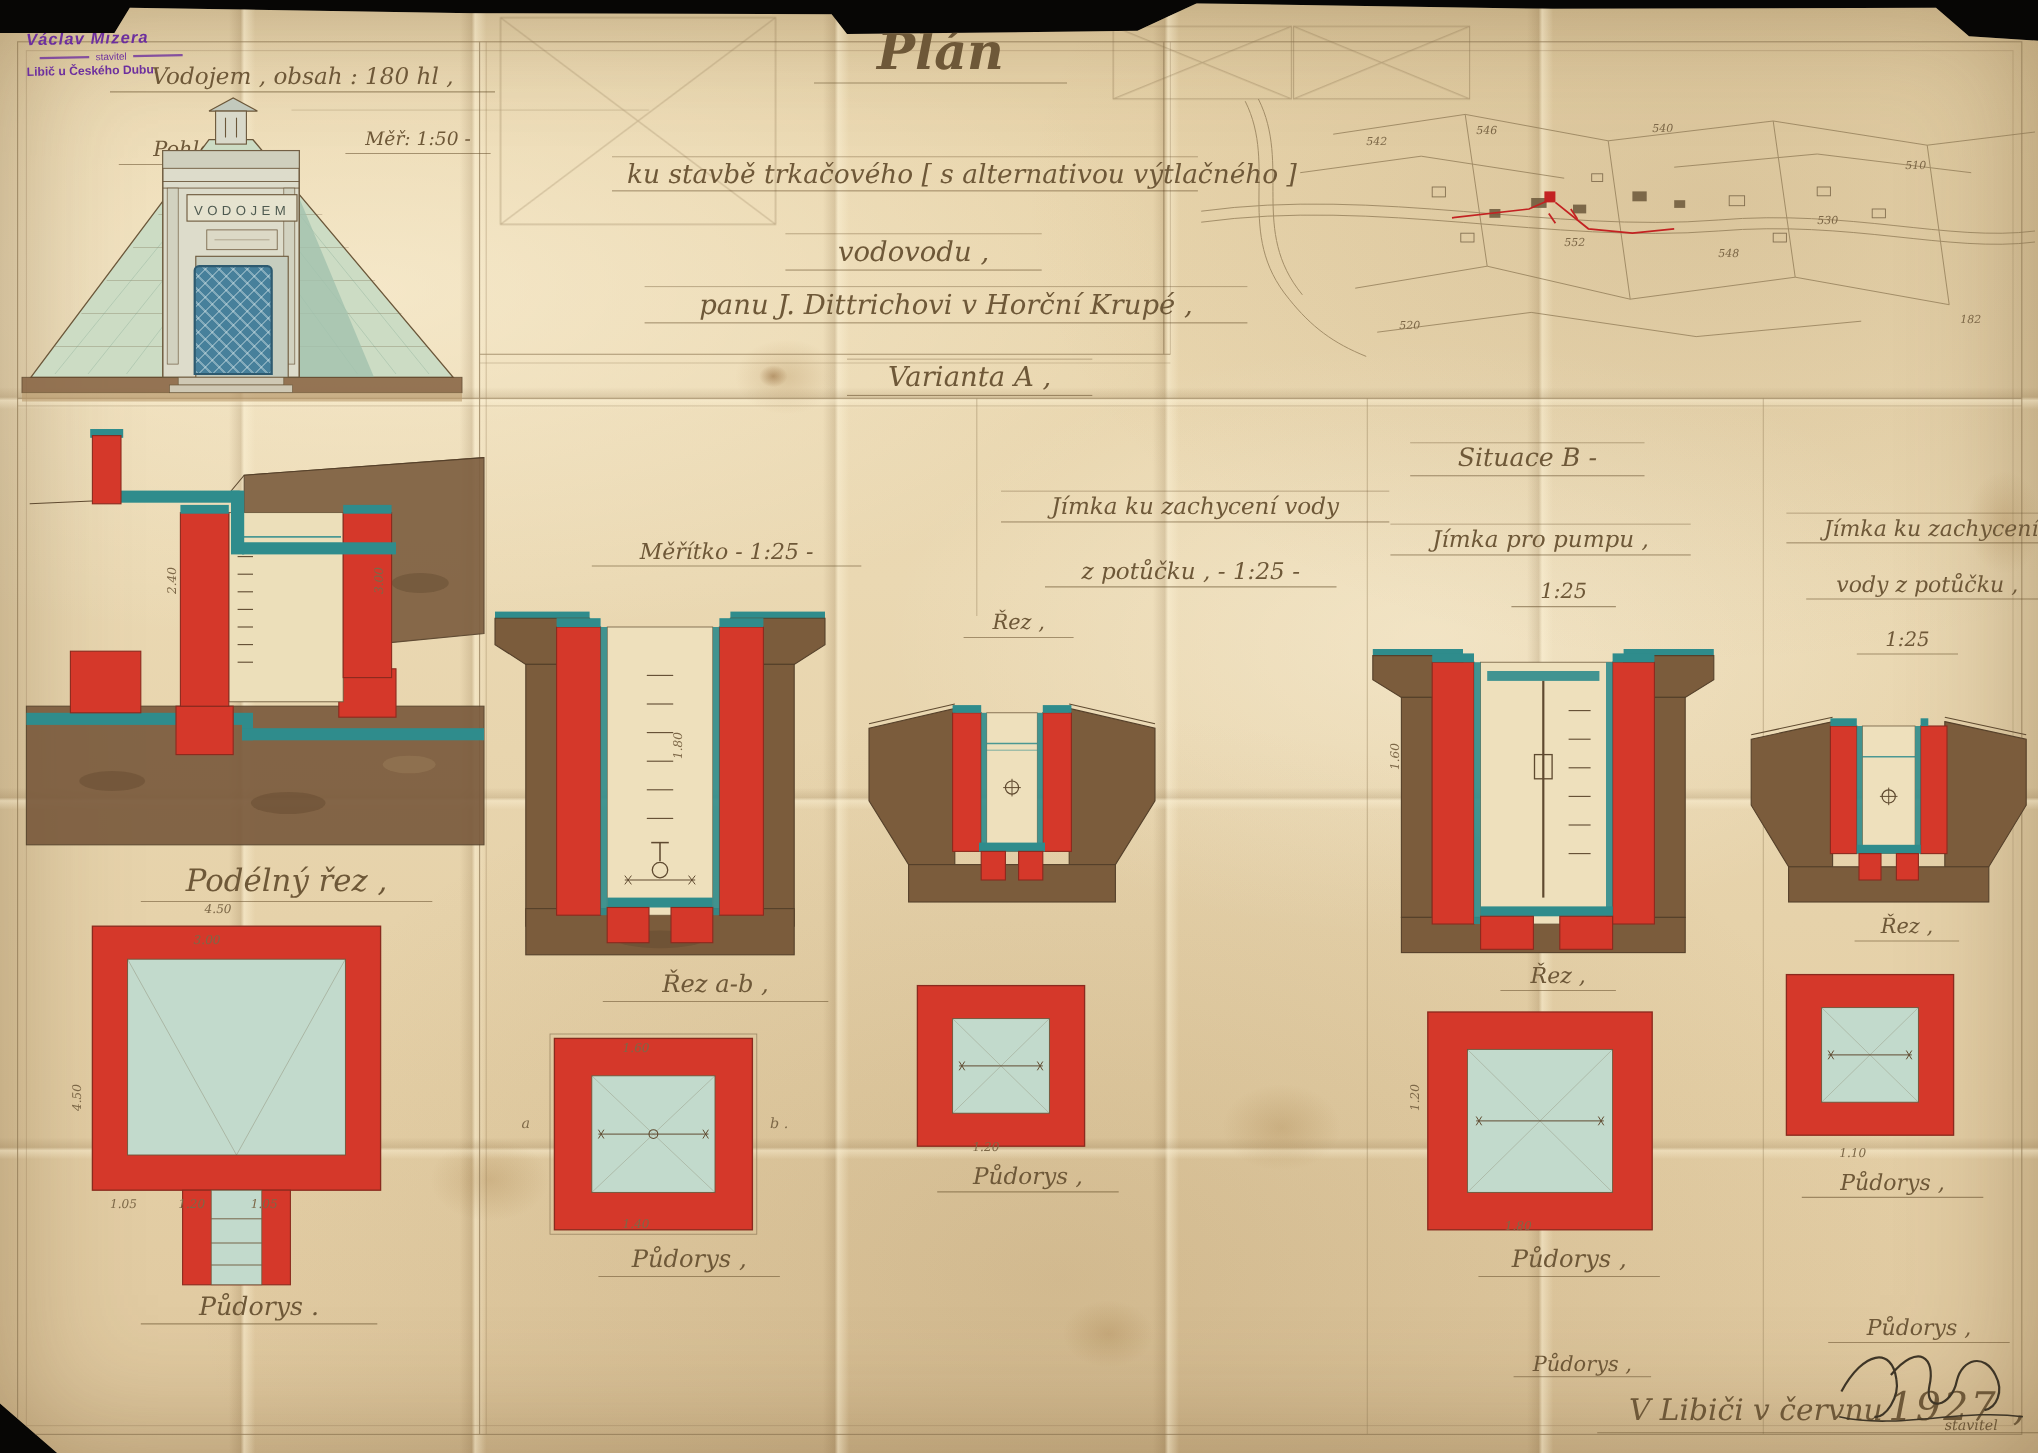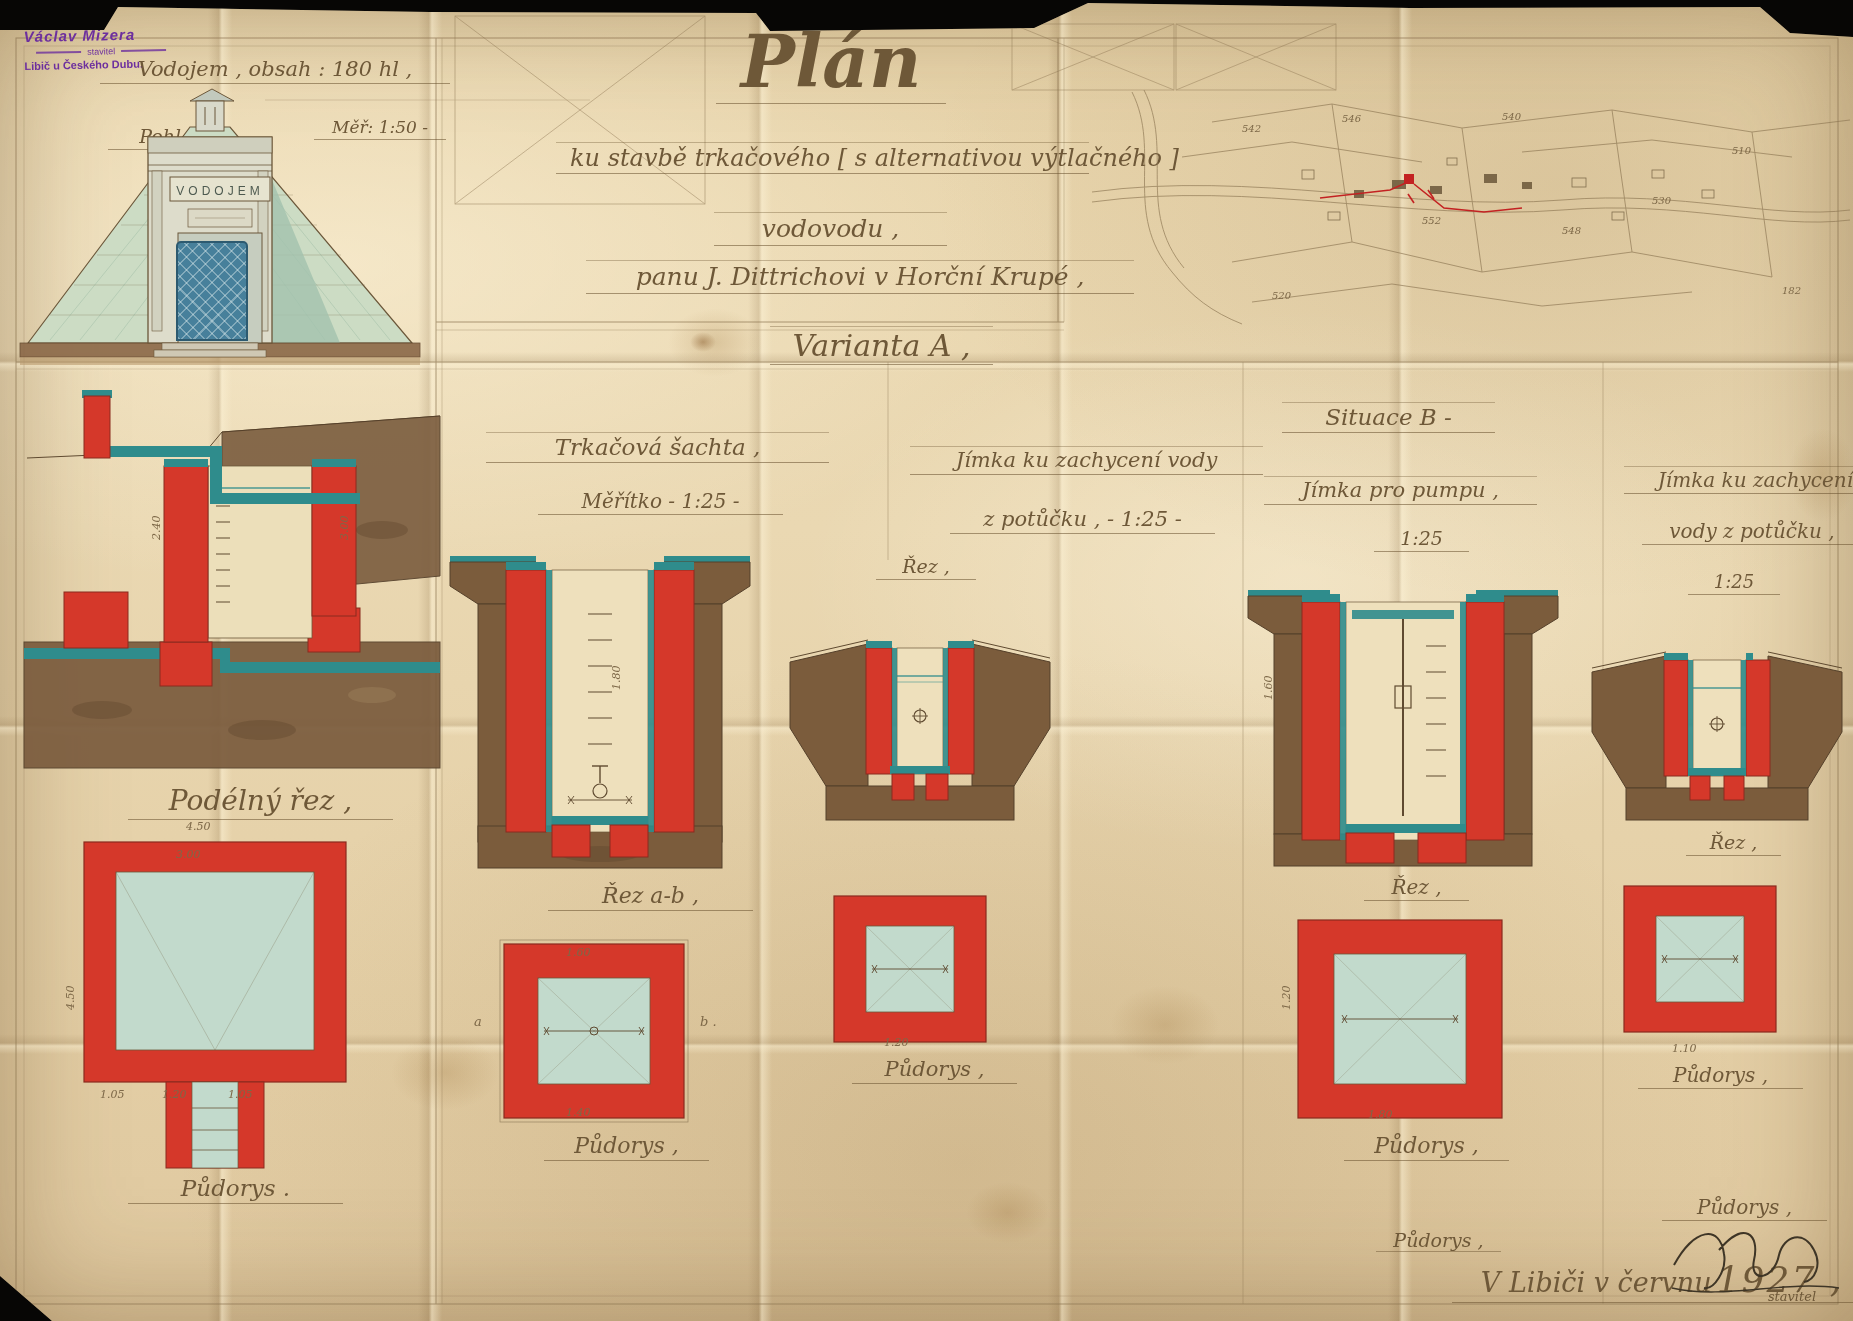--- a/index.html
+++ b/index.html
@@ -143,25 +143,25 @@
       <rect x="150" y="92" width="100" height="24" fill="#e6e3cf" stroke="#6b573a"></rect>
       <text x="200" y="110" text-anchor="middle" style="font:12px 'Liberation Sans',sans-serif;letter-spacing:4px" fill="#4e5a50">VODOJEM</text>
       <rect x="168" y="124" width="64" height="18" fill="#dcd9c6" stroke="#6b573a" stroke-width="0.7"></rect>
       <line x1="175" y1="133" x2="225" y2="133" stroke="#6b573a" stroke-width="0.6" opacity="0.6"></line>
       <rect x="158" y="148" width="84" height="110" fill="#c6cdbf" stroke="#6b573a"></rect>
       <rect x="142" y="258" width="96" height="7" fill="#cfc8b4" stroke="#6b573a" stroke-width="0.6"></rect>
       <rect x="134" y="265" width="112" height="7" fill="#cfc8b4" stroke="#6b573a" stroke-width="0.6"></rect>
     </svg>
     <div class="door"></div>
 
-    <div class="hw rule" style="left:716px;top:22px;width:210px;font-size:72px;font-weight:bold">Plán</div>
+    <div class="hw rule" style="left:740px;top:22px;width:210px;font-size:46px;font-weight:bold">Plán</div>
     <div class="hw rails" style="left:556px;top:142px;width:505px;font-size:24px">ku stavbě trkačového [ s alternativou výtlačného ]</div>
     <div class="hw rails" style="left:714px;top:212px;width:205px;font-size:25px">vodovodu ,</div>
     <div class="hw rails" style="left:586px;top:260px;width:520px;font-size:25px">panu J. Dittrichovi v Horční Krupé ,</div>
-    <div class="hw rails" style="left:770px;top:326px;width:195px;font-size:30px">Varianta A ,</div>
+    <div class="hw rails" style="left:770px;top:326px;width:195px;font-size:25px">Varianta A ,</div>
 
     <svg width="758" height="300" style="left:1092px;top:62px">
       <g stroke="#8d7753" stroke-width="0.9" fill="none" opacity="0.75">
         <path d="M40,30 C70,90 30,150 80,210 C100,235 120,250 150,262"></path>
         <path d="M52,28 C82,88 44,148 92,206"></path>
         <path d="M0,130 C160,108 320,150 470,138 C590,128 680,158 758,148"></path>
         <path d="M0,140 C160,118 320,160 470,148 C590,138 680,168 758,158"></path>
         <path d="M120,60 L240,42 L370,66 L520,48 L660,70 L758,58"></path>
         <path d="M140,200 L260,180 L390,210 L540,190 L680,215"></path>
         <path d="M240,42 L260,180"></path>
@@ -260,21 +260,20 @@
     <div class="dim" style="left:186px;top:820px">4.50</div>
     <div class="dim v" style="left:64px;top:1010px">4.50</div>
     <div class="dim" style="left:176px;top:848px">3.00</div>
     <div class="dim" style="left:100px;top:1088px">1.05</div>
     <div class="dim" style="left:162px;top:1088px">1.20</div>
     <div class="dim" style="left:228px;top:1088px">1.05</div>
     <div class="dim v" style="left:150px;top:540px">2.40</div>
     <div class="dim v" style="left:338px;top:540px">3.00</div>
     <div class="hw rule" style="left:128px;top:1176px;width:195px;font-size:23px">Půdorys .</div>
 
-    <div class="hw rails" style="left:486px;top:432px;width:315px;font-size:23px">Trkačová šachta ,</div>
     <div class="hw rule" style="left:538px;top:490px;width:225px;font-size:20px">Měřítko - 1:25 -</div>
     <svg width="300" height="345" style="left:450px;top:528px">
       <rect x="0" y="28" width="86" height="7" fill="#2f8c8c"></rect>
       <rect x="214" y="28" width="86" height="7" fill="#2f8c8c"></rect>
       <polygon points="0,34 86,34 86,76 28,76 0,58" fill="#7b5c3c" stroke="#55402a"></polygon>
       <polygon points="214,34 300,34 300,58 272,76 214,76" fill="#7b5c3c" stroke="#55402a"></polygon>
       <rect x="28" y="76" width="30" height="238" fill="#7b5c3c" stroke="#55402a"></rect>
       <rect x="242" y="76" width="30" height="238" fill="#7b5c3c" stroke="#55402a"></rect>
       <rect x="28" y="298" width="244" height="42" fill="#7b5c3c" stroke="#55402a"></rect>
       <ellipse cx="150" cy="326" rx="40" ry="8" fill="#5f452c" opacity="0.4"></ellipse>

